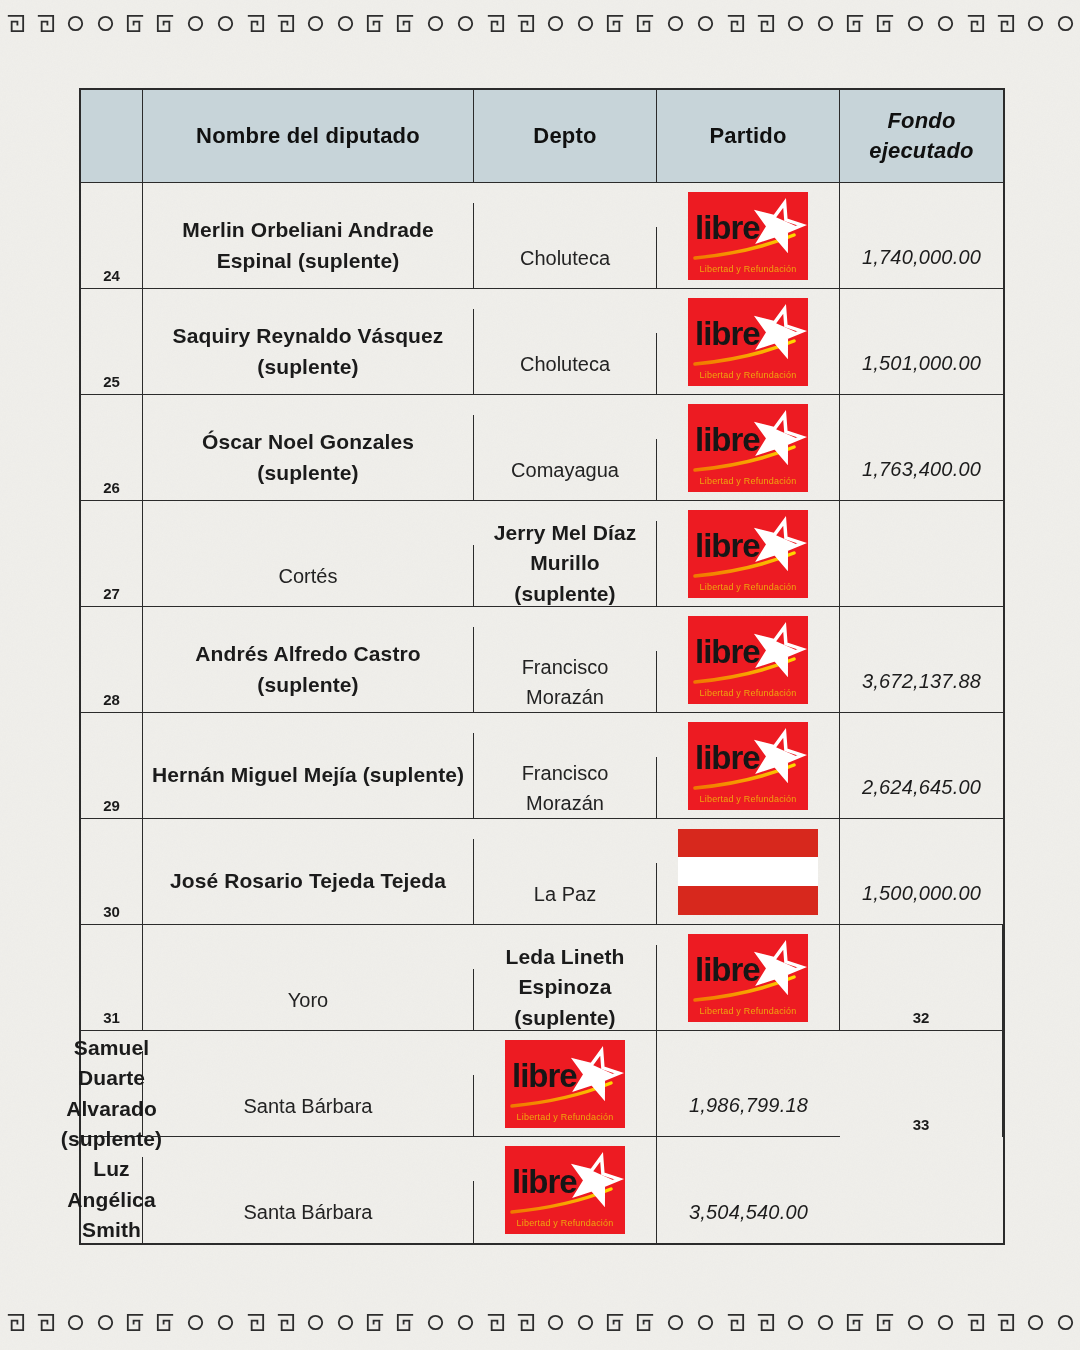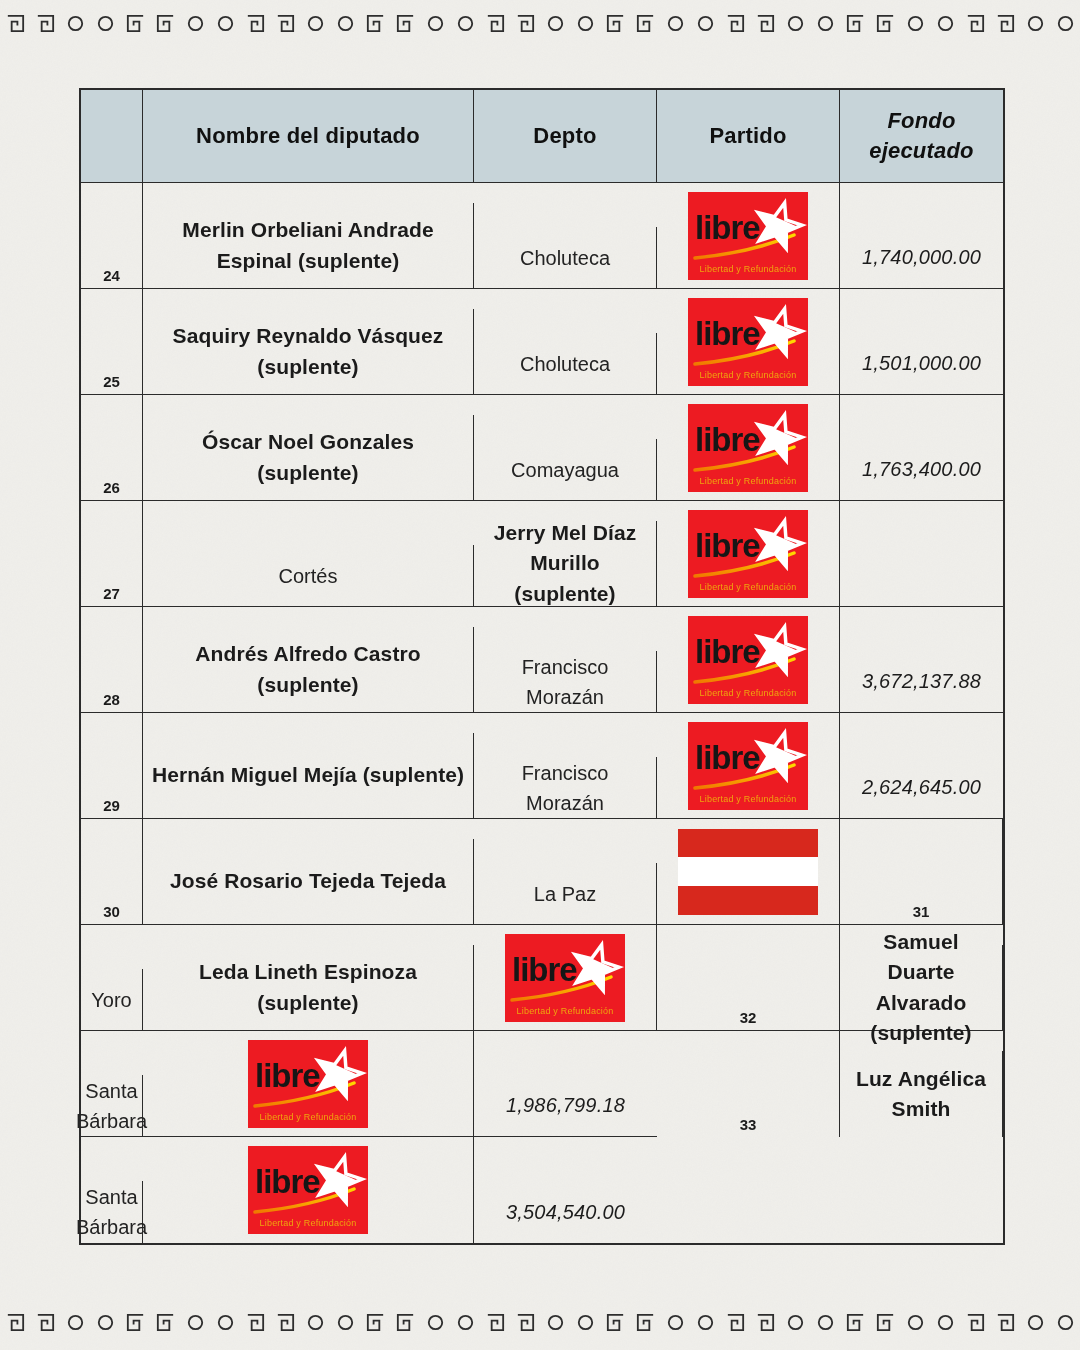--- a/index.html
+++ b/index.html
@@ -391,20 +391,23 @@
       <div class="cell depto">
         <span>La Paz</span>
       </div>
       <div class="cell party">
         <div class="liberal-flag">
           <div class="stripe" style="background:#d7281d"></div>
           <div class="stripe" style="background:#ffffff"></div>
           <div class="stripe" style="background:#d7281d"></div>
         </div>
       </div>
+      <div class="cell fondo last-col">
+        <span>1,500,000.00</span>
+      </div>
       <div class="cell num">
         <span>31</span>
       </div>
       <div class="cell depto">
         <span>Yoro</span>
       </div>
       <div class="cell name">
         <span>Leda Lineth Espinoza (suplente)</span>
       </div>
       <div class="cell party">

